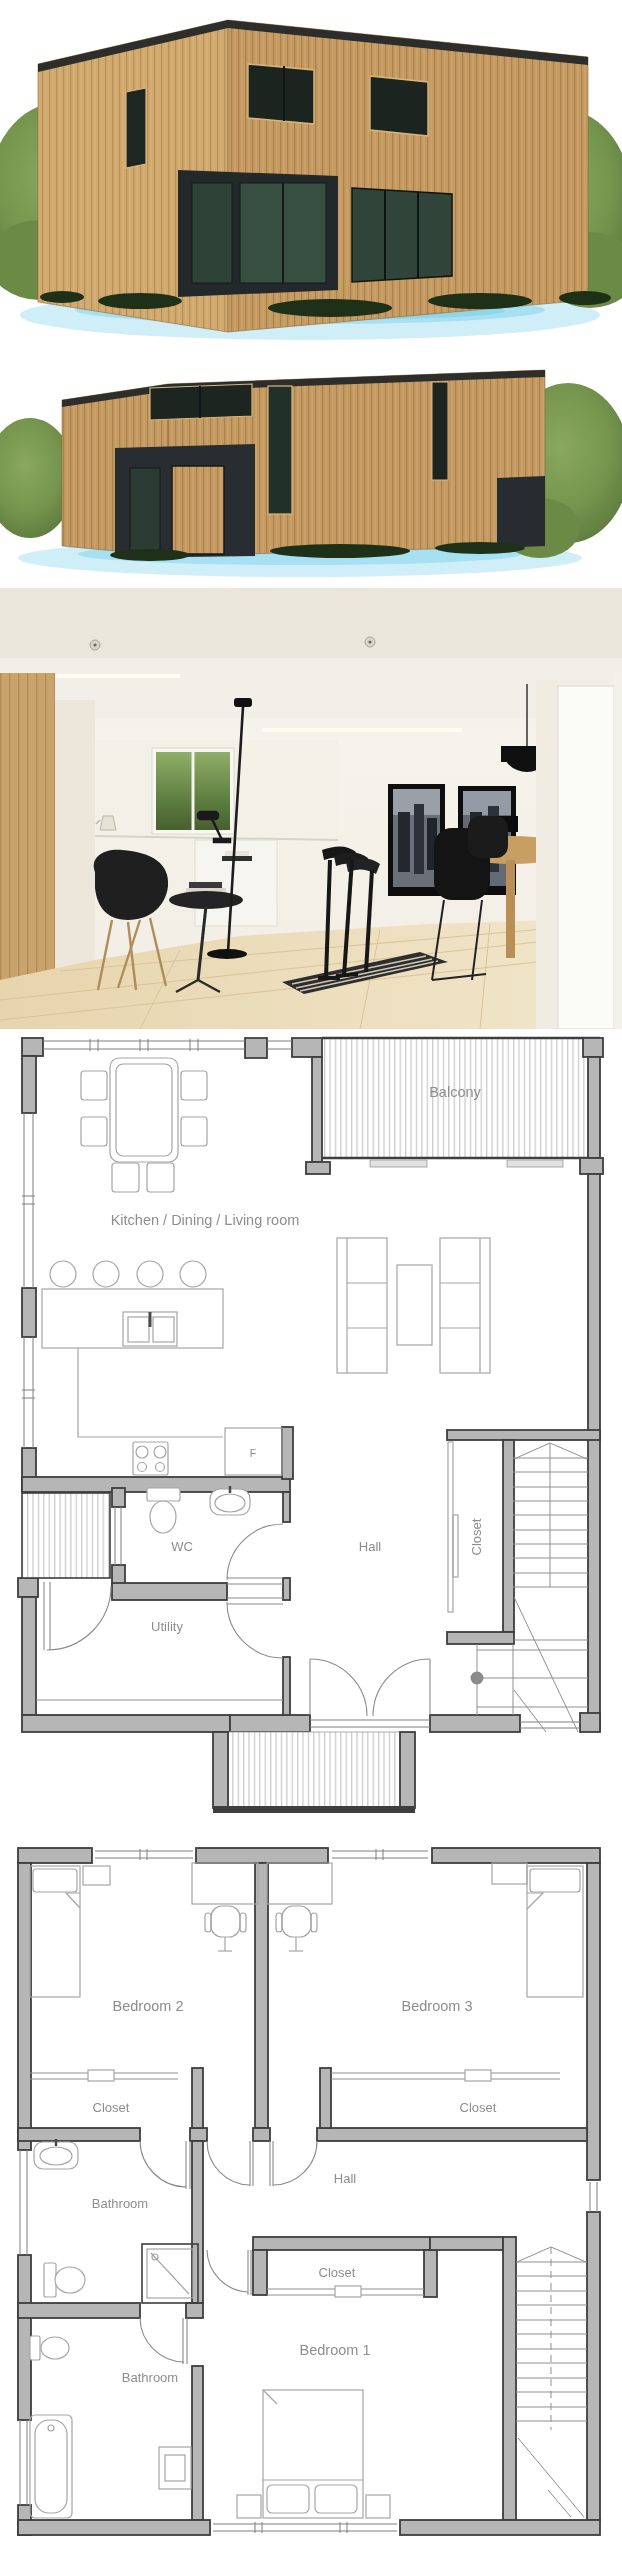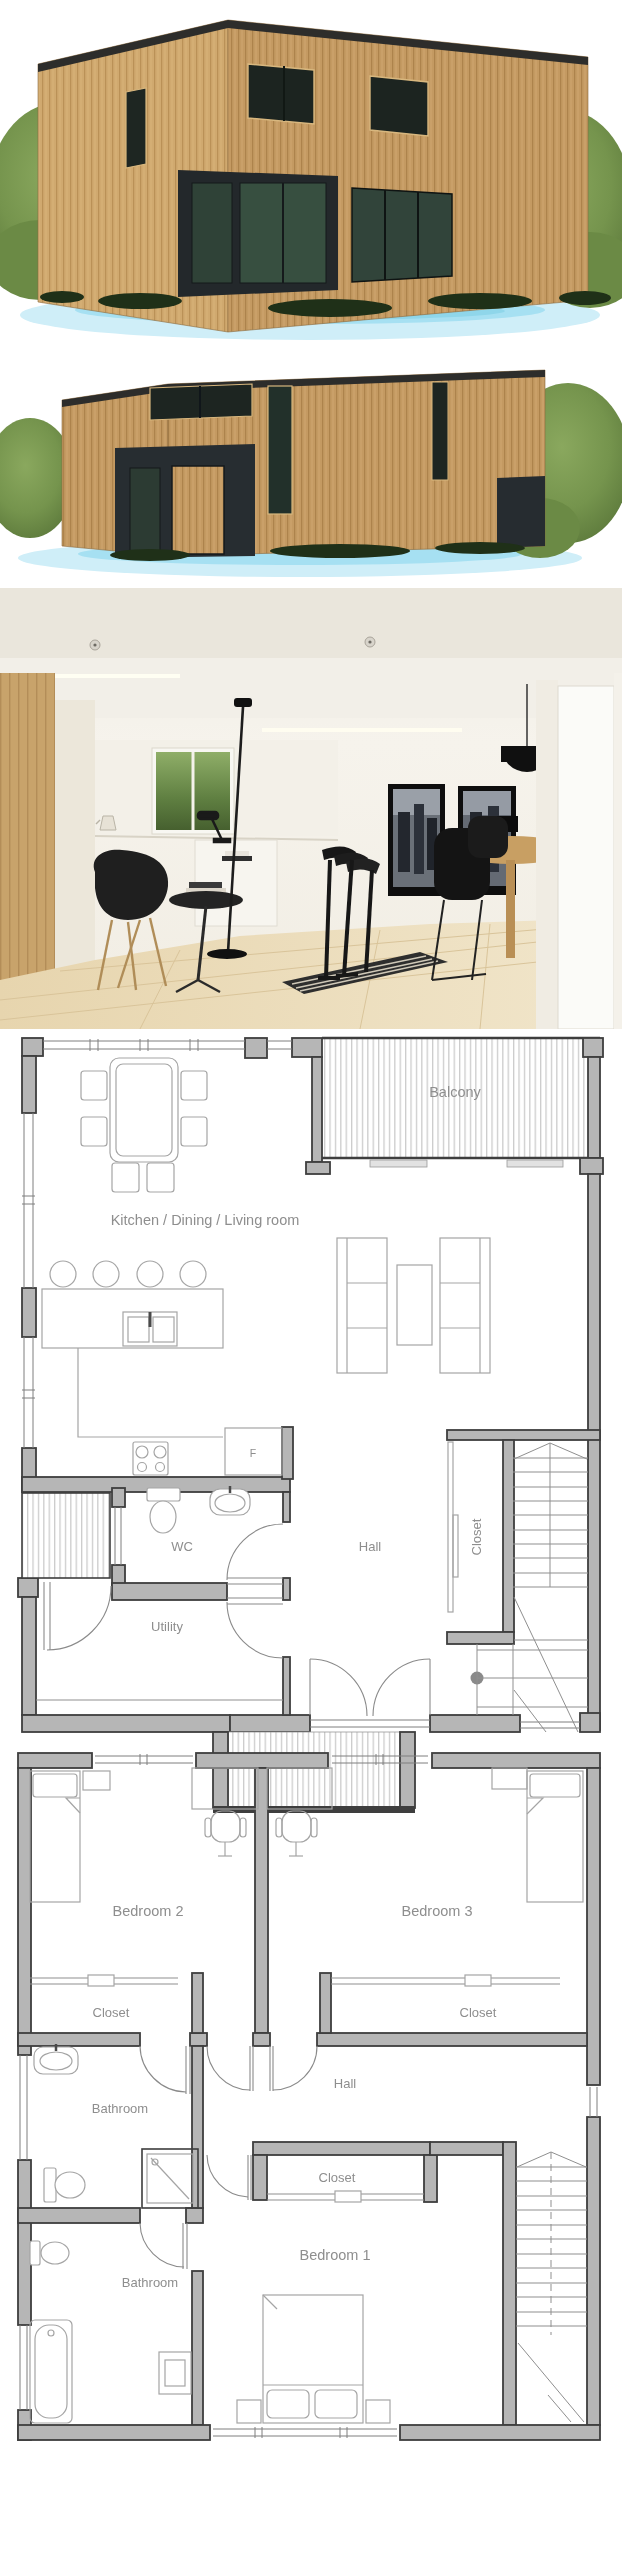--- a/index.html
+++ b/index.html
@@ -3,21 +3,21 @@
 <meta charset="utf-8">
 <style>
   html,body{margin:0;padding:0;background:#ffffff;}
   body{width:622px;font-family:"Liberation Sans",sans-serif;}
   .canvas{position:relative;width:622px;height:2560px;background:#fff;overflow:hidden;}
   section{position:absolute;left:0;width:622px;overflow:hidden;}
   .sec-r1{top:0;height:358px;}
   .sec-r2{top:358px;height:228px;}
   .sec-int{top:588px;height:441px;}
   .sec-p1{top:1029px;height:800px;}
-  .sec-p2{top:1748px;height:717px;}
+  .sec-p2{top:1843px;height:717px;}
   svg{display:block;}
   
   .wall{fill:#b6b6b6;stroke:#3e3e3e;stroke-width:1.8;}
   .wdark{fill:#3e3e3e;stroke:none;}
   .wline{stroke:#3e3e3e;stroke-width:2.6;fill:none;}
   .thin{stroke:#8f8f8f;stroke-width:1;fill:none;}
   .furn{stroke:#a5a5a5;stroke-width:1.2;fill:#ffffff;}
   .furnN{stroke:#a5a5a5;stroke-width:1.2;fill:none;}
   .door{stroke:#8a8a8a;stroke-width:1.1;fill:none;}
   .sill{fill:#e2e2e2;stroke:#9a9a9a;stroke-width:0.8;}

